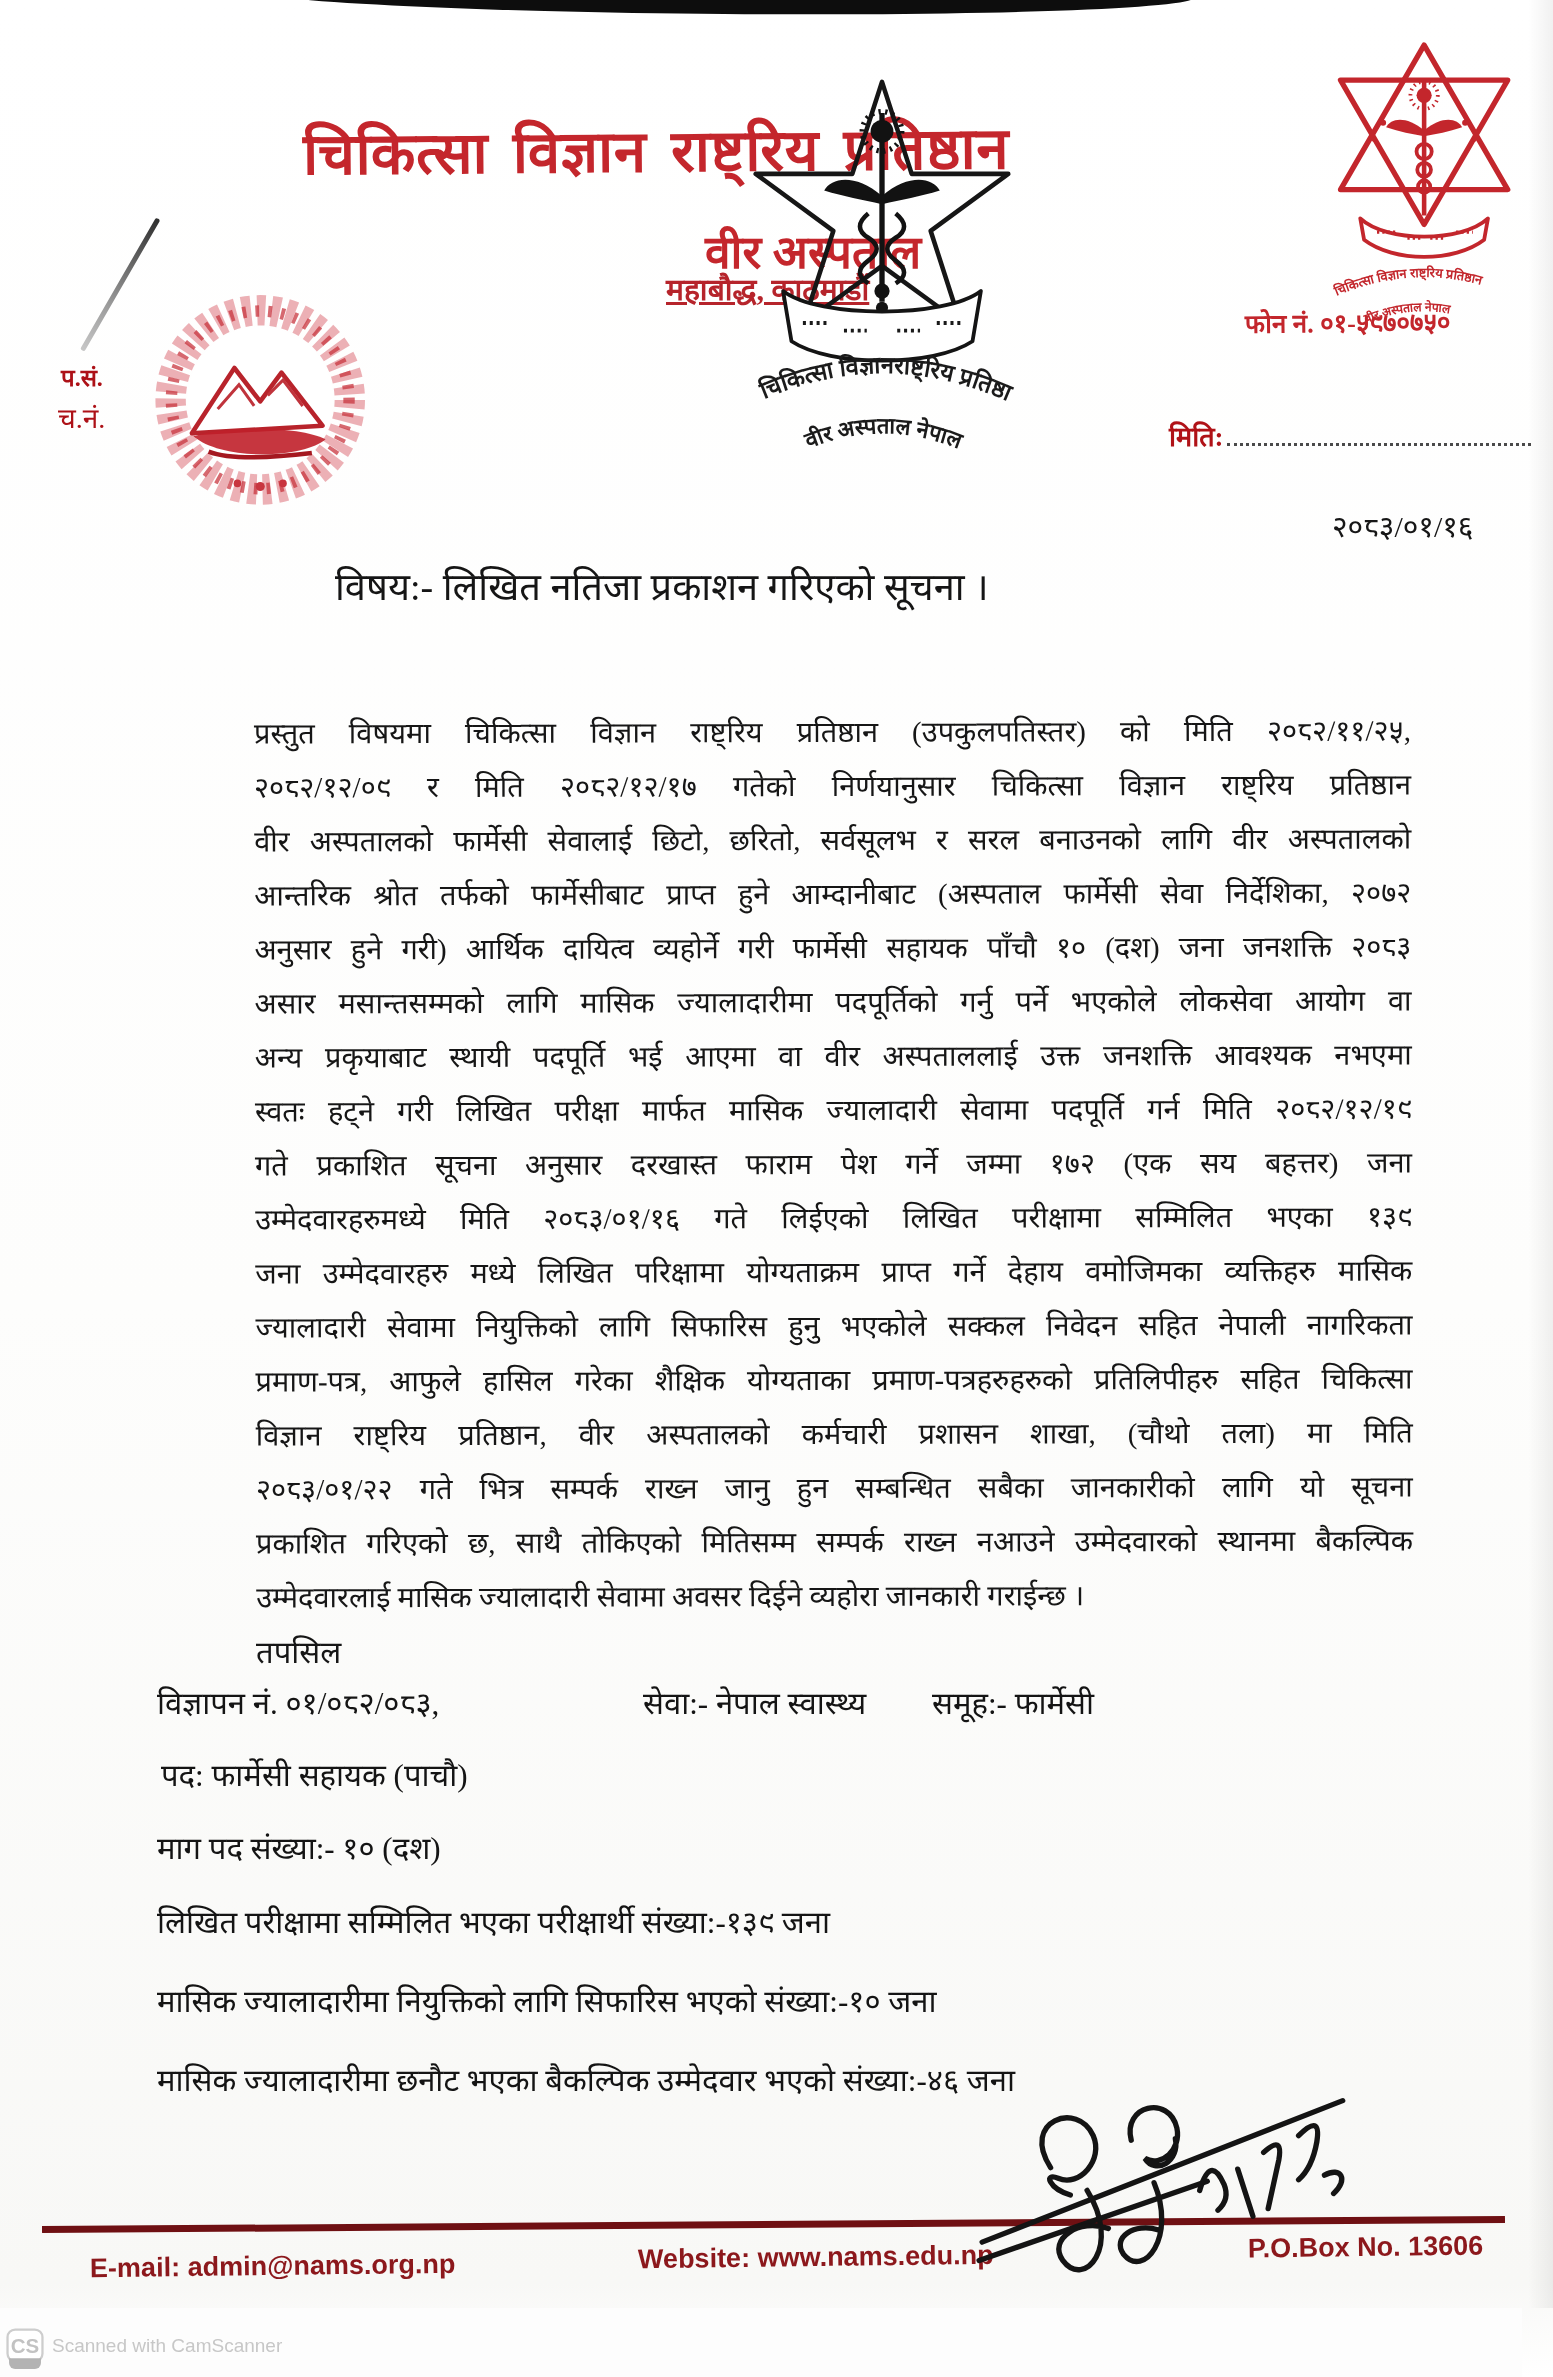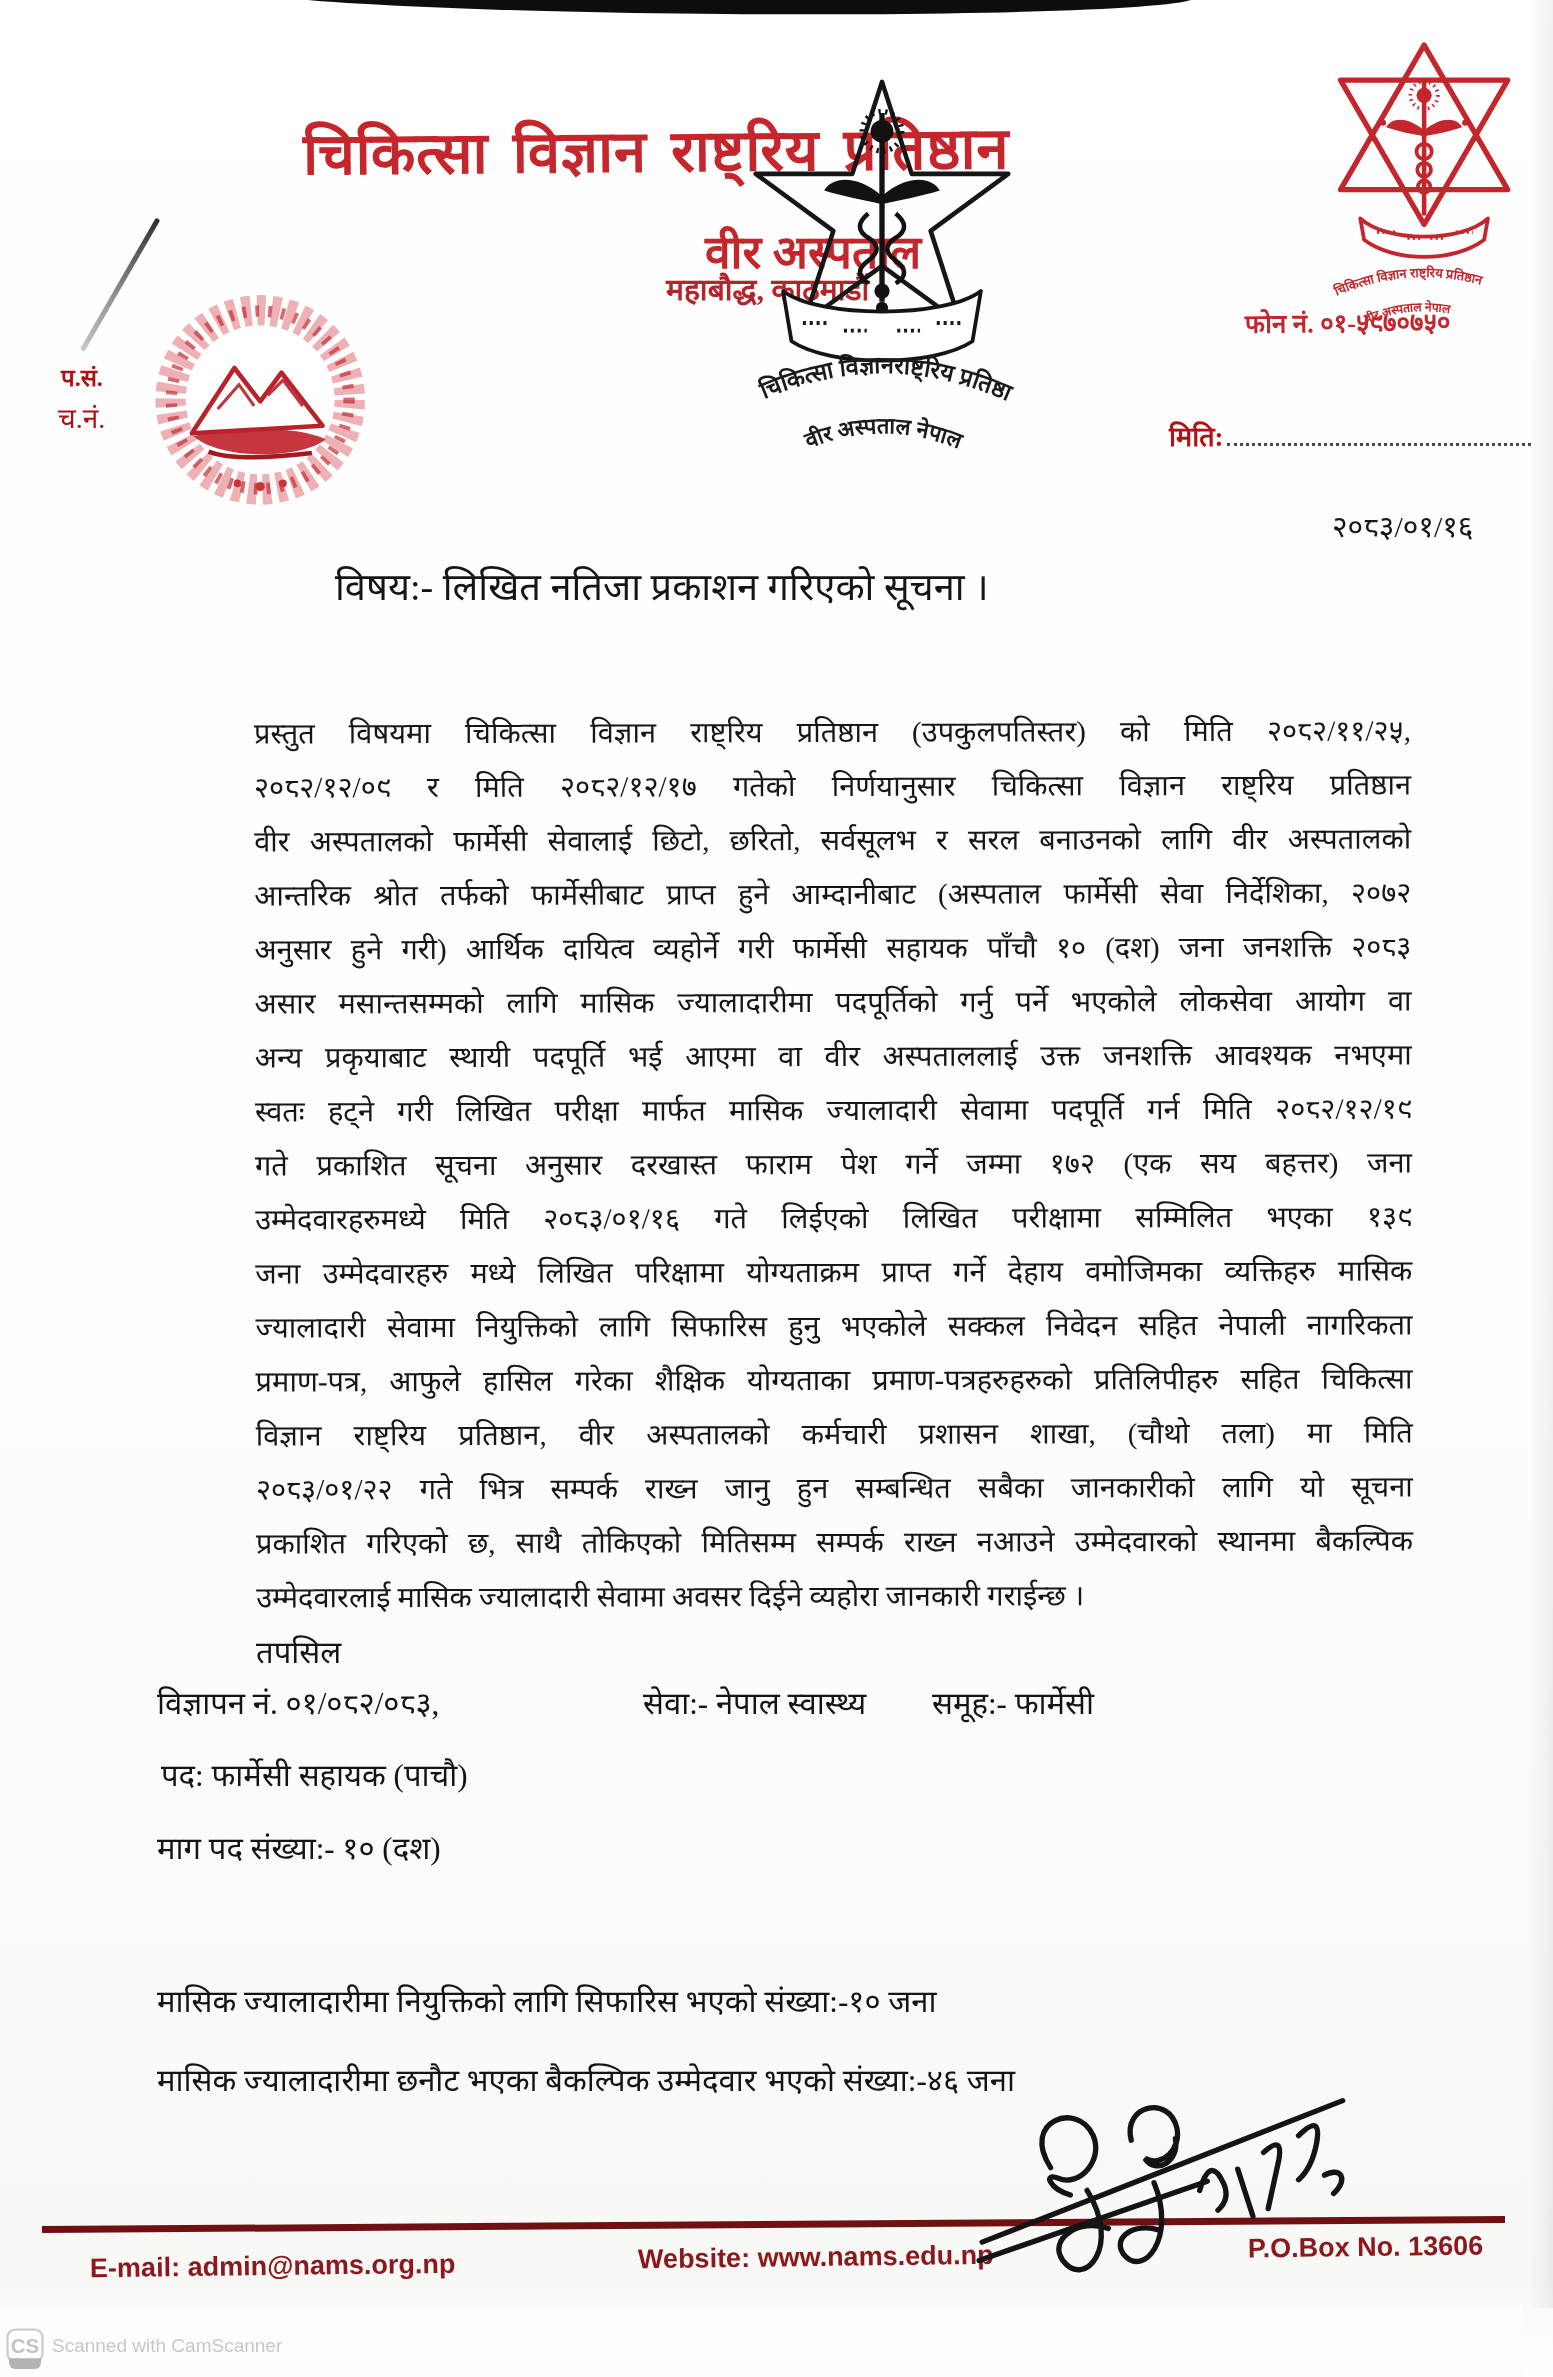--- a/index.html
+++ b/index.html
@@ -35,21 +35,21 @@
   .org-title{
     left:303px;top:108px;width:999px;
     font-size:58px;font-weight:bold;color:#c4262c;
     letter-spacing:0.8px;word-spacing:9px;white-space:nowrap;
     transform:rotate(-0.5deg);
   }
   .hospital-name{
     left:705px;top:219px;font-size:46px;font-weight:bold;color:#c4262c;white-space:nowrap;
   }
   .address-line{
-    left:666px;top:268px;font-size:30px;font-weight:bold;color:#b6242b;white-space:nowrap;
+    left:666px;top:268px;font-size:30px;font-weight:bold;color:#b6242b;white-space:nowrap;text-decoration:underline;
   }
   .phone-line{
     left:1245px;top:304px;font-size:26px;font-weight:bold;color:#c3262c;white-space:nowrap;
     transform:rotate(-0.6deg);
   }
   .ref-label{left:61px;top:360px;font-size:24px;font-weight:bold;color:#ad1117;}
   .disp-label{left:58px;top:398px;font-size:28px;font-weight:normal;color:#ad1117;}
   .miti-row{left:1169px;top:417px;font-size:27px;font-weight:bold;color:#b01217;white-space:nowrap;}
   .miti-dots{display:inline-block;width:304px;height:20px;border-bottom:3px dotted #4a4a4a;margin-left:3px;}
   .date-line{left:1332px;top:505px;font-size:30px;color:#161616;white-space:nowrap;}
@@ -202,20 +202,21 @@
       <div class="body-line">प्रकाशित गरिएको छ, साथै तोकिएको मितिसम्म सम्पर्क राख्न नआउने उम्मेदवारको स्थानमा बैकल्पिक</div>
       <div class="body-line">उम्मेदवारलाई मासिक ज्यालादारी सेवामा अवसर दिईने व्यहोरा जानकारी गराईन्छ  ।</div>
     </div>
   <div class="abs tapasil">तपसिल</div>
 
   <div class="abs detail d-advert">विज्ञापन नं. ०१/०८२/०८३,</div>
   <div class="abs detail d-service">सेवा:- नेपाल स्वास्थ्य</div>
   <div class="abs detail d-group">समूह:- फार्मेसी</div>
   <div class="abs detail d-post">पद:  फार्मेसी सहायक (पाचौ)</div>
   <div class="abs detail d-demand">माग पद संख्या:- १० (दश)</div>
+  <div class="abs detail d-appeared">लिखित परीक्षामा सम्मिलित भएका परीक्षार्थी संख्या:-१३९ जना</div>
   <div class="abs detail d-recommended">मासिक ज्यालादारीमा नियुक्तिको लागि सिफारिस भएको संख्या:-१० जना</div>
   <div class="abs detail d-alternates">मासिक ज्यालादारीमा छनौट भएका बैकल्पिक उम्मेदवार भएको संख्या:-४६ जना</div>
 
   <svg class="abs signature" width="426" height="236" viewBox="0 0 560 310">
     <g fill="none" stroke="#141414" stroke-width="7" stroke-linecap="round">
       <path d="M12,238 L486,52"></path>
       <path d="M8,262 L308,158"></path>
       <path d="M102,140 C62,78 138,52 158,98 C172,130 140,166 112,154 C92,146 100,168 128,176"></path>
       <path d="M150,170 C196,244 146,300 118,262 C98,234 140,206 178,220"></path>
       <path d="M208,104 C196,58 258,44 268,88 C274,116 248,140 226,128 C240,150 272,132 266,102"></path>

